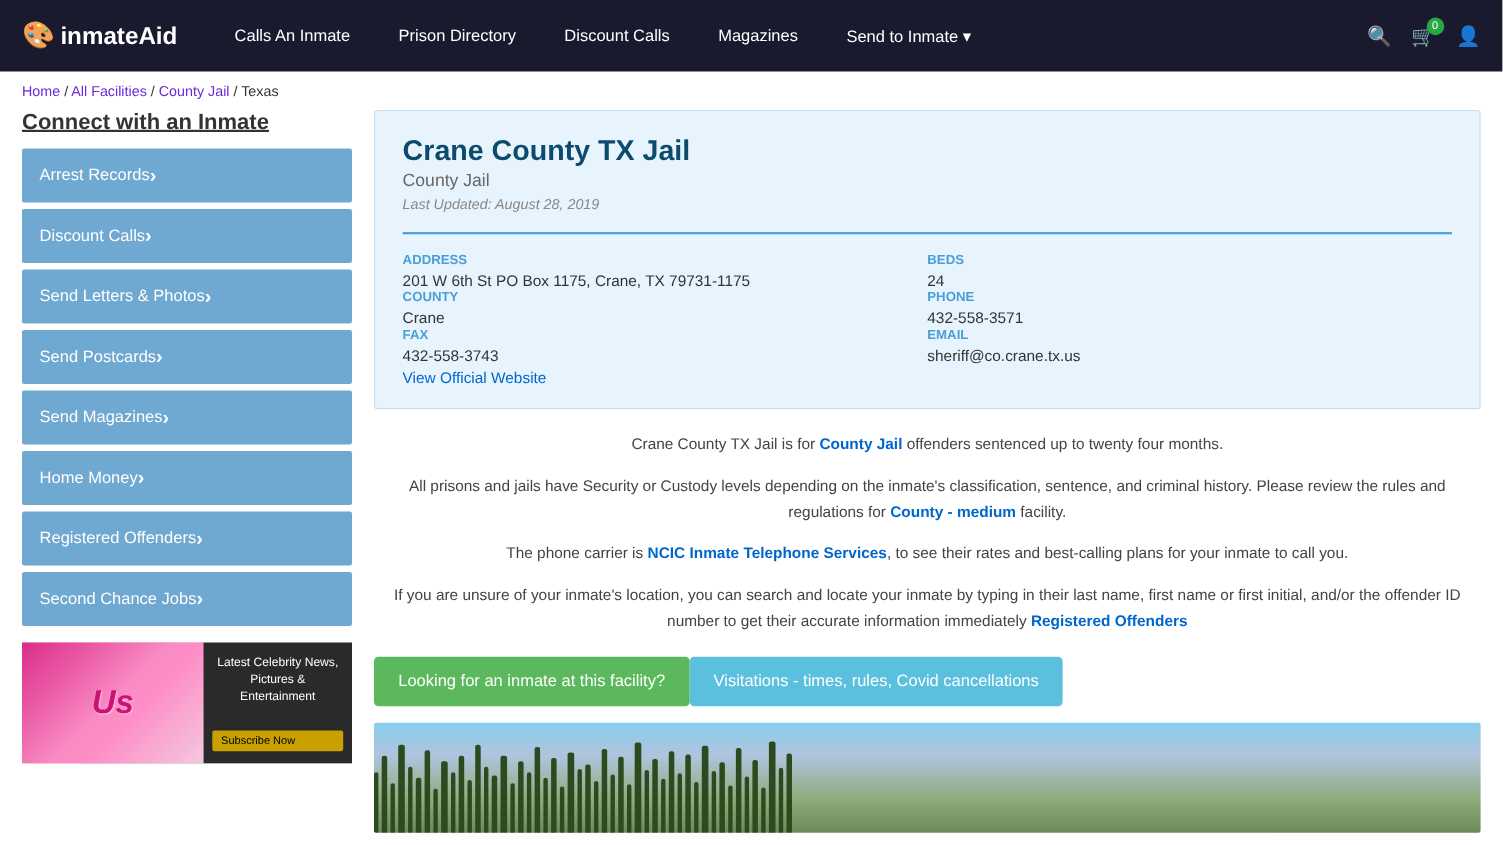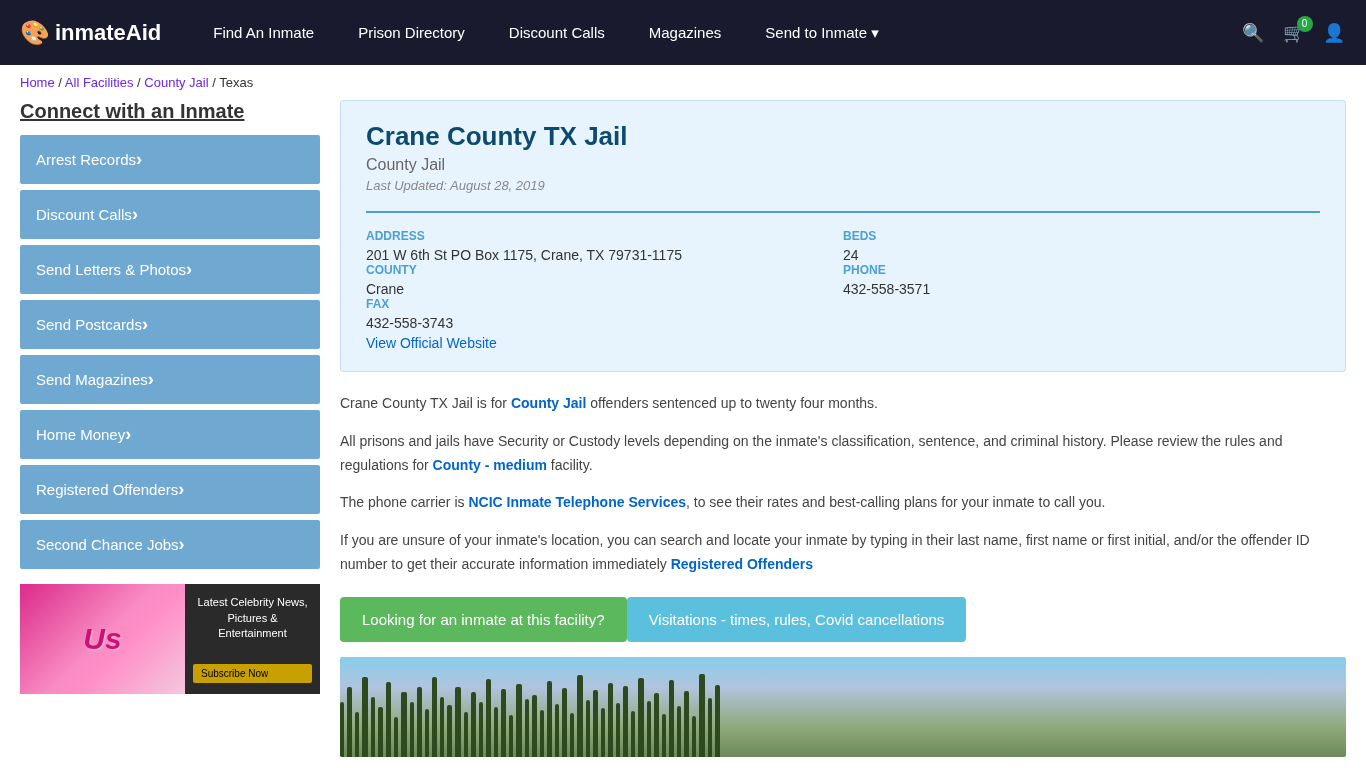--- a/index.html
+++ b/index.html
@@ -222,20 +222,21 @@
       text-decoration: none;
       font-size: 14px;
       grid-column: 1 / -1;
       margin-top: 4px;
     }
 
     
     .description {
       padding: 0;
       line-height: 1.7;
+      text-align: center;
     }
     .description p {
       margin-bottom: 14px;
       font-size: 14px;
       color: #444;
     }
     .description a {
       color: #0066cc;
       text-decoration: none;
       font-weight: bold;
@@ -286,21 +287,21 @@
   </style>
 </head>
 <body>
 
 <header class="header">
   <div class="logo">
     <span class="logo-icon">🎨</span>
     <span class="logo-text">inmateAid</span>
   </div>
   <nav class="nav">
-    <a class="nav-item">Find An Inmate</a>
+    <a class="nav-item">Calls An Inmate</a>
     <a class="nav-item">Prison Directory</a>
     <a class="nav-item">Discount Calls</a>
     <a class="nav-item">Magazines</a>
     <a class="nav-item">Send to Inmate ▾</a>
   </nav>
   <div class="header-icons">
     <span class="header-icon">🔍</span>
     <span class="header-icon" style="position:relative;">
       🛒
       <span class="cart-badge">0</span>
@@ -390,20 +391,24 @@
           <div class="detail-label">COUNTY</div>
           <div class="detail-value">Crane</div>
         </div>
         <div>
           <div class="detail-label">PHONE</div>
           <div class="detail-value">432-558-3571</div>
         </div>
         <div>
           <div class="detail-label">FAX</div>
           <div class="detail-value">432-558-3743</div>
+        </div>
+        <div>
+          <div class="detail-label">EMAIL</div>
+          <div class="detail-value">sheriff@co.crane.tx.us</div>
         </div>
         <a href="#" class="official-link">View Official Website</a>
       </div>
     </div>
 
     <div class="description">
       <p>
         Crane County TX Jail is for <a href="#">County Jail</a> offenders sentenced up to twenty four months.
       </p>
       <p>

